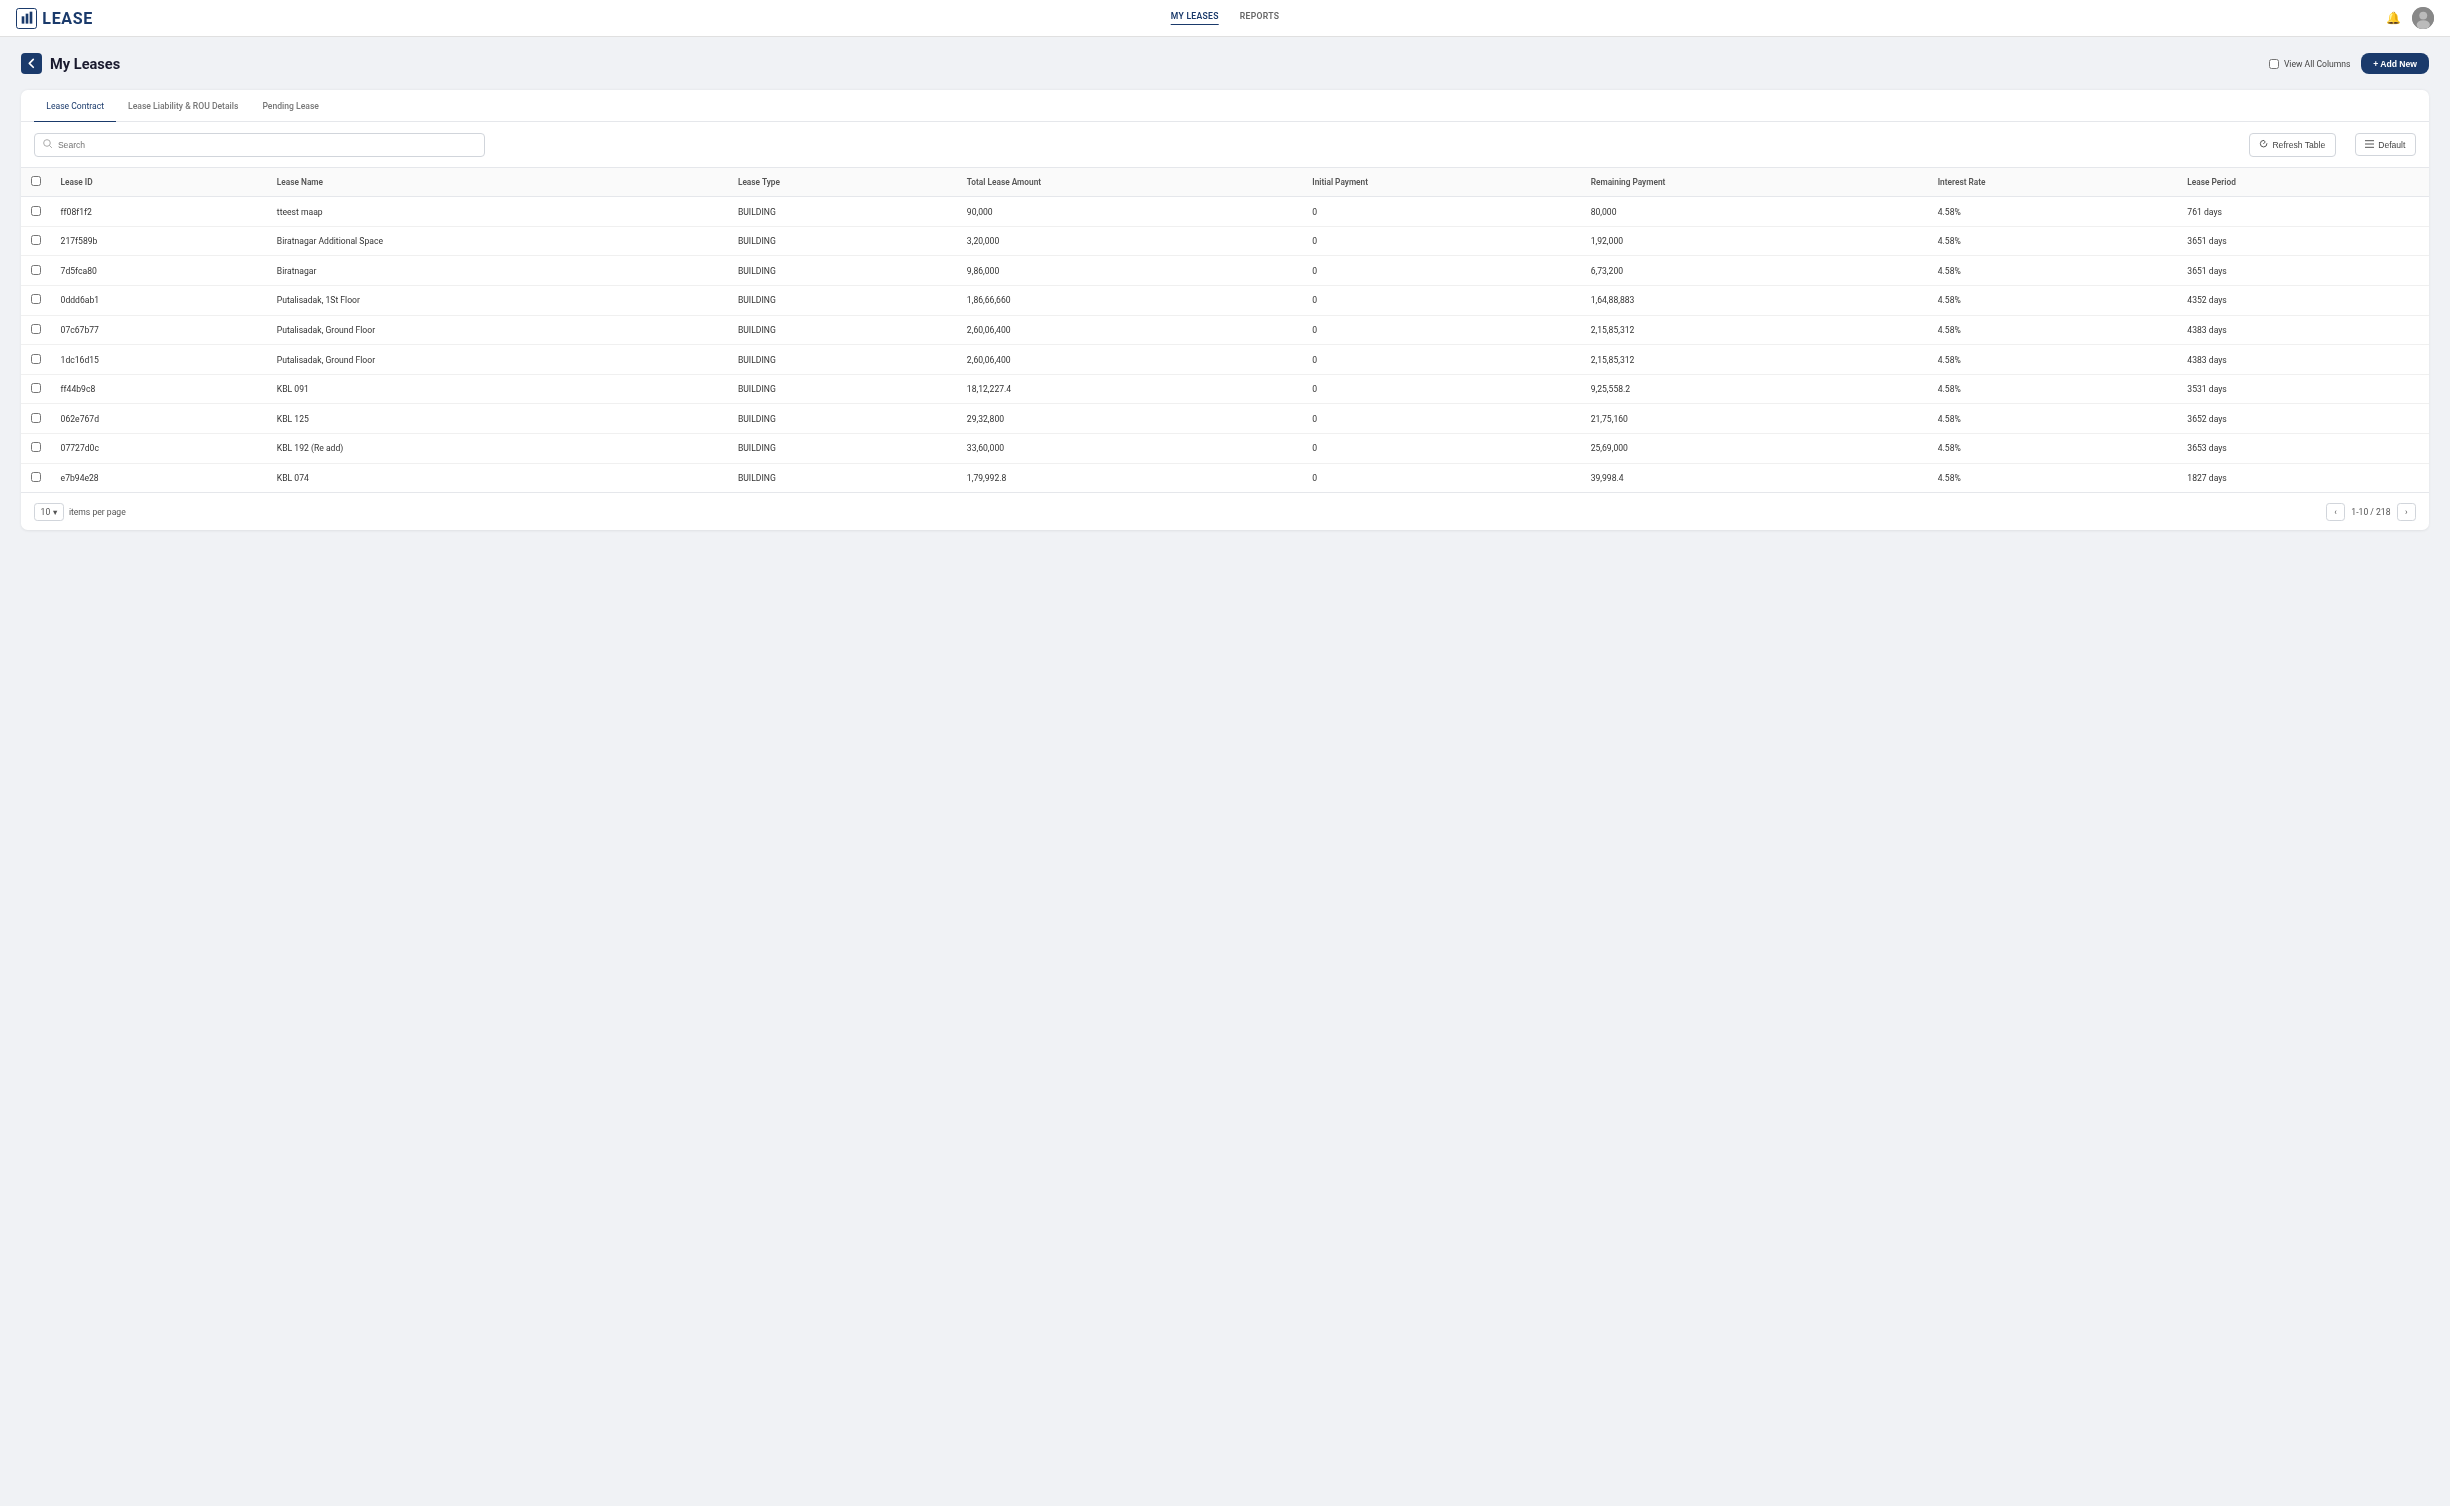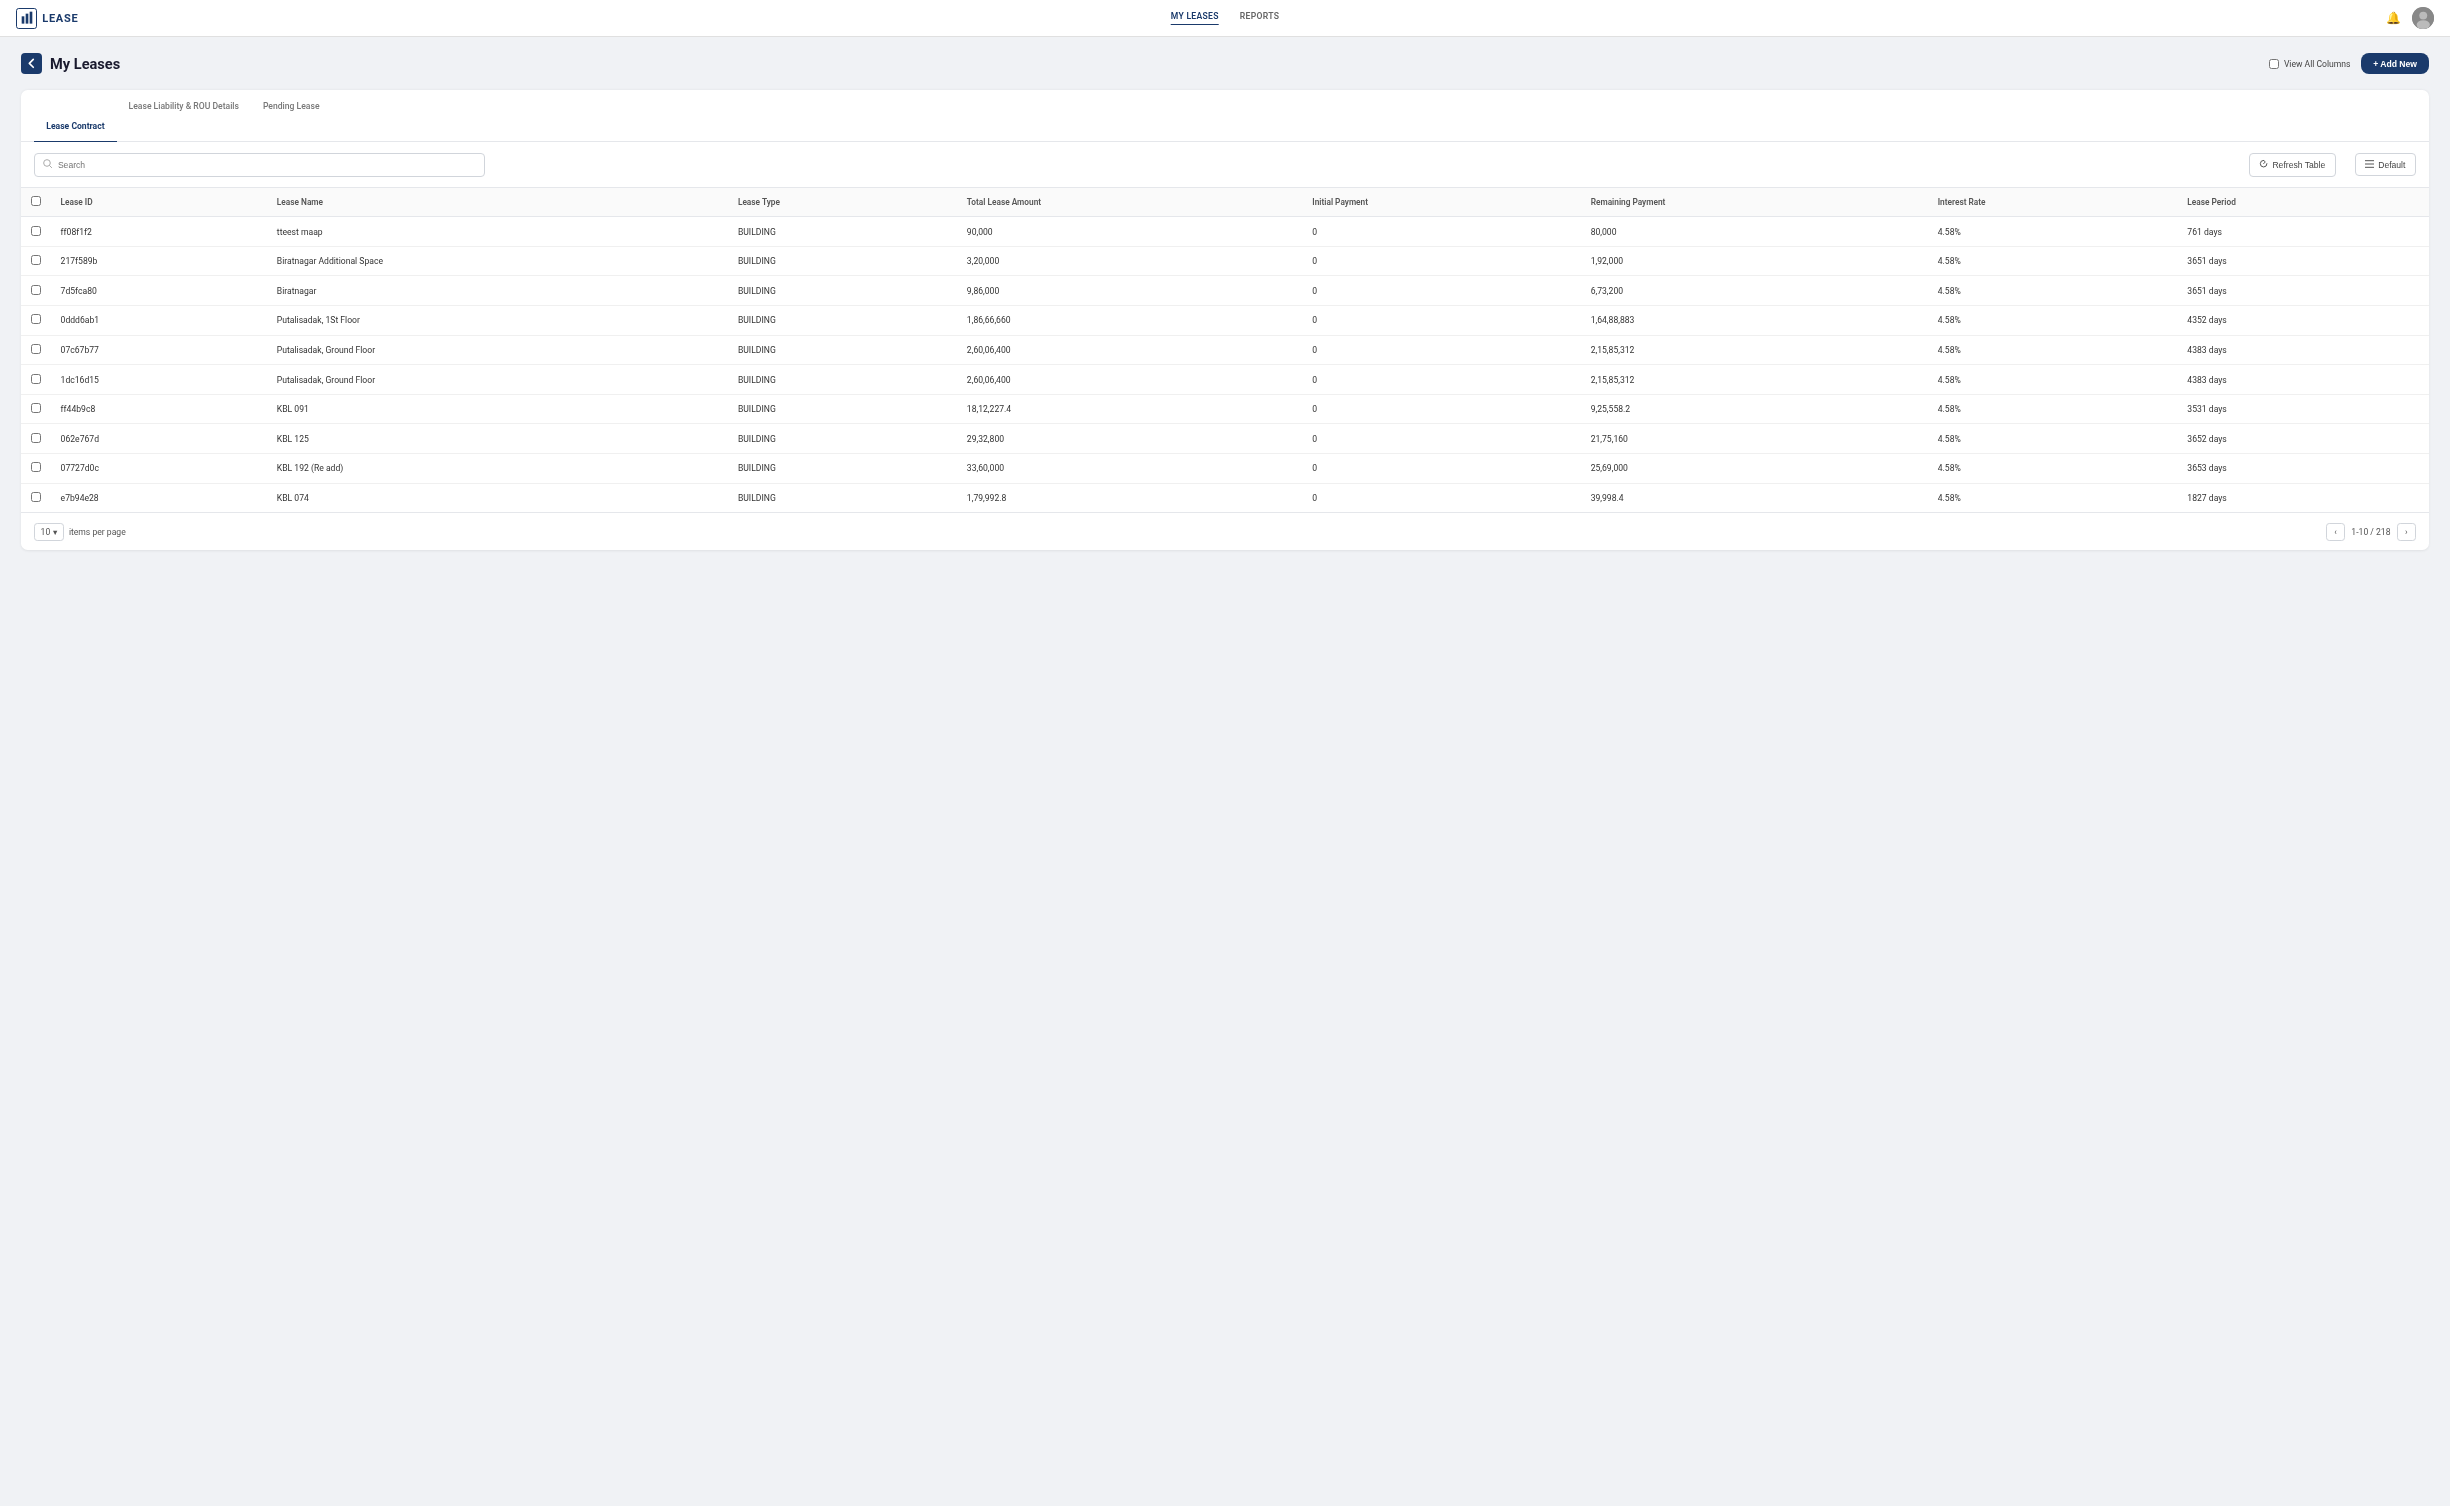--- a/index.html
+++ b/index.html
@@ -13,21 +13,21 @@
       display: flex;
       align-items: center;
       padding: 0 16px;
       position: relative;
     }
     .navbar-brand {
       display: flex;
       align-items: center;
       gap: 5.3px;
       font-weight: 700;
-      font-size: 11px;
+      font-size: 16px;
       color: #1a3a6b;
       text-transform: uppercase;
       letter-spacing: 0.7px;
     }
     .navbar-brand-icon {
       width: 21px;
       height: 21px;
       border: 1.7px solid #1a3a6b;
       border-radius: 2.7px;
       display: flex;
@@ -162,22 +162,21 @@
       font-size: 8.6px;
       font-weight: 500;
       color: #777;
       cursor: pointer;
       border-bottom: 1.7px solid transparent;
       margin-bottom: -1px;
     }
     .tab.active {
       color: #1a3a6b;
       border-bottom: 1.7px solid #1a3a6b;
-      font-weight: 700;
-      margin-top: 20px;
+      font-weight: 400;
     }
 
     
     .table-toolbar {
       display: flex;
       align-items: center;
       justify-content: space-between;
       padding: 10.6px 13.3px;
       gap: 8px;
     }

